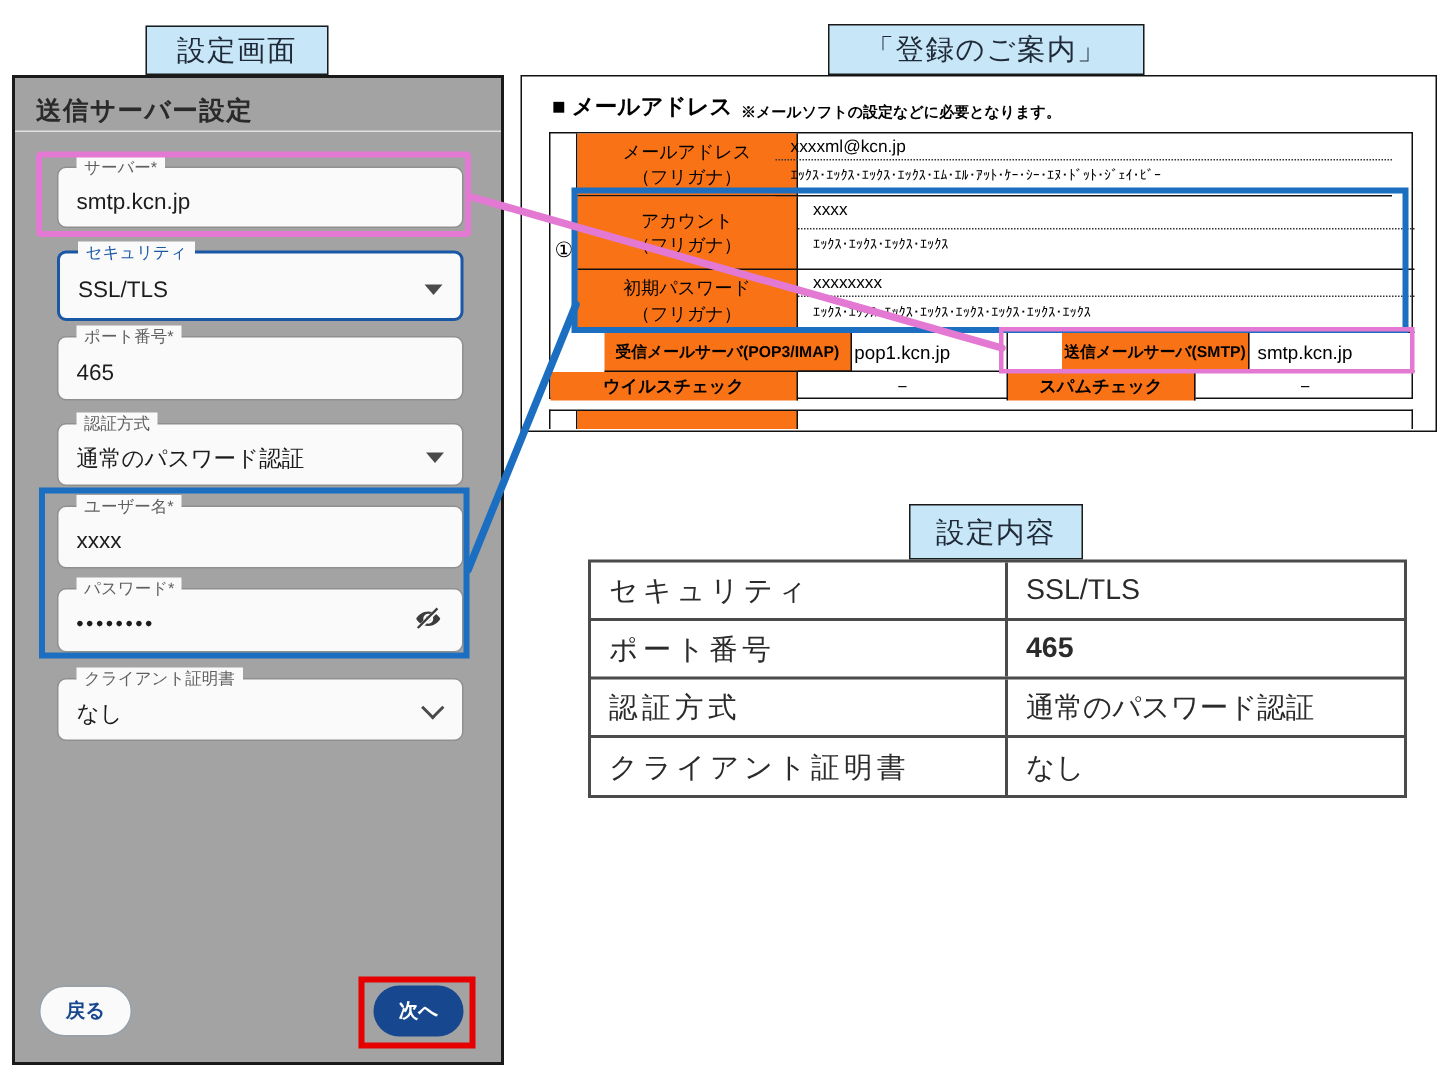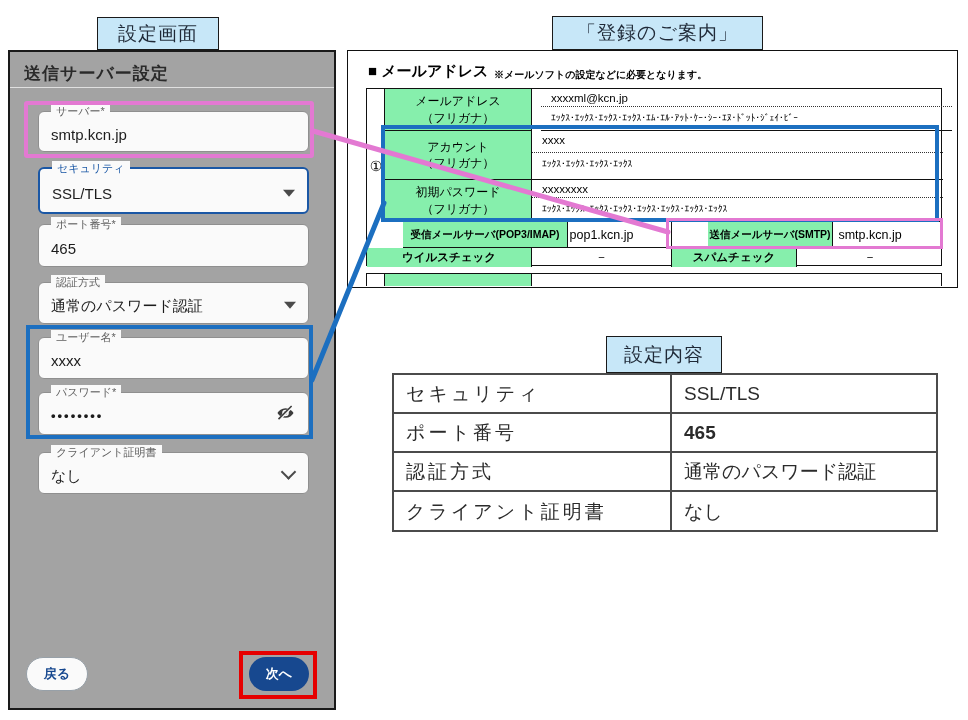--- a/index.html
+++ b/index.html
@@ -45,21 +45,21 @@
   .chip-screen { left:97px; top:17px; width:122px; height:33px; }
   .chip-guide  { left:552px; top:16px; width:211px; height:34px; }
   .chip-summary{ left:606px; top:336px; width:116px; height:37px; }
 
   
   .guide { position:absolute; left:347px; top:50px; width:611px; height:238px; background:#fff; border:1.5px solid #111; }
   .guide-title { position:absolute; left:20px; top:11px; font-size:15px; font-weight:bold; color:#000; }
   .guide-note  { position:absolute; left:146px; top:17px; font-size:10px; font-weight:600; color:#000; }
   .gtable { position:absolute; left:18px; top:37px; width:576px; height:178px; border:1px solid #111; background:#fff; }
   .gcell { position:absolute; font-size:12px; color:#000; }
-  .gray { background:#86efac; }
+  .gray { background:#f97316; }
   .b-r { border-right:1px solid #111; } .b-b { border-bottom:1px solid #111; }
   .lblcell { display:flex; flex-direction:column; align-items:center; justify-content:center; line-height:1.35; text-align:center; }
   .valwrap { display:flex; flex-direction:column; }
   .valmain { flex:0 0 18px; border-bottom:1px dotted #333; font-size:11.5px; padding:3px 0 0 10px; }
   .valfuri { flex:1; font-size:9.5px; padding:5px 0 0 10px; letter-spacing:0; white-space:nowrap; overflow:hidden; }
   .scell { display:flex; align-items:center; justify-content:center; font-size:12.5px; }
   .scell-lbl { font-size:10.5px; font-weight:600;margin-left:36px; }
   .scell-lbl2 { font-size:11.5px; font-weight:600; }
   .stepnum { position:absolute; left:0; width:18px; text-align:center; font-size:14px; color:#000; }
   .gtable2 { position:absolute; left:18px; top:222px; width:576px; height:13px; overflow:hidden;
@@ -140,21 +140,21 @@
     <div class="gtable">
 
       <div class="gcell b-r" style="left:0;top:0;width:18px;height:133px;">
         <span class="stepnum" style="top:69px;">①</span>
       </div>
 
       <div class="gcell gray b-r b-b lblcell" style="left:18px;top:0;width:147px;height:42px;">
         <span>メールアドレス</span>
         <span>（フリガナ）</span>
       </div>
-      <div class="gcell b-b valwrap" style="left:174px;top:0;width:411px;height:42px;">
+      <div class="gcell b-b valwrap" style="left:150px;top:0;width:411px;height:42px;">
         <div class="valmain">xxxxml@kcn.jp</div>
         <div class="valfuri">ｴｯｸｽ･ｴｯｸｽ･ｴｯｸｽ･ｴｯｸｽ･ｴﾑ･ｴﾙ･ｱｯﾄ･ｹｰ･ｼｰ･ｴﾇ･ﾄﾞｯﾄ･ｼﾞｪｲ･ﾋﾞｰ</div>
       </div>
 
       <div class="gcell gray b-r b-b lblcell" style="left:18px;top:42px;width:147px;height:49px;">
         <span>アカウント</span>
         <span>（フリガナ）</span>
       </div>
       <div class="gcell b-b valwrap" style="left:165px;top:42px;width:411px;height:49px;">
         <div class="valmain" style="flex-basis:22px;">xxxx</div>

